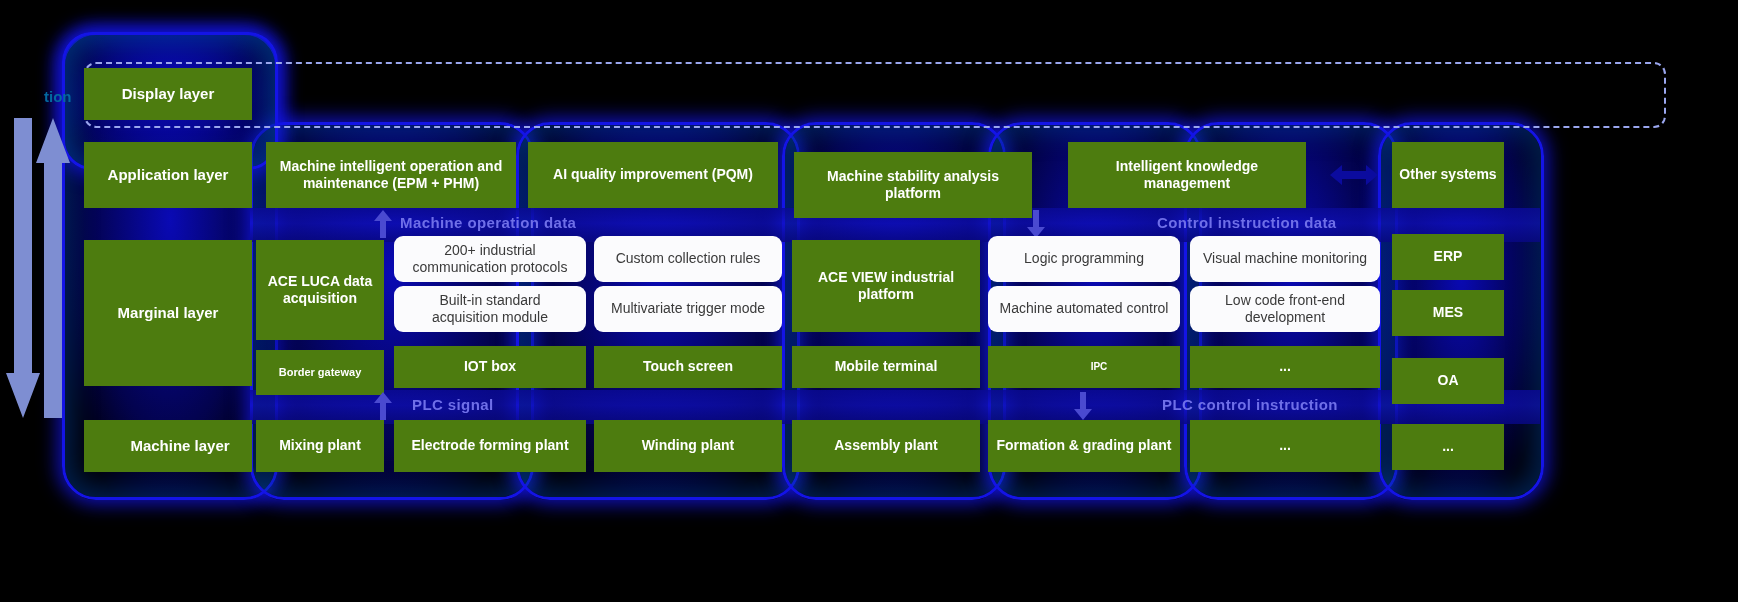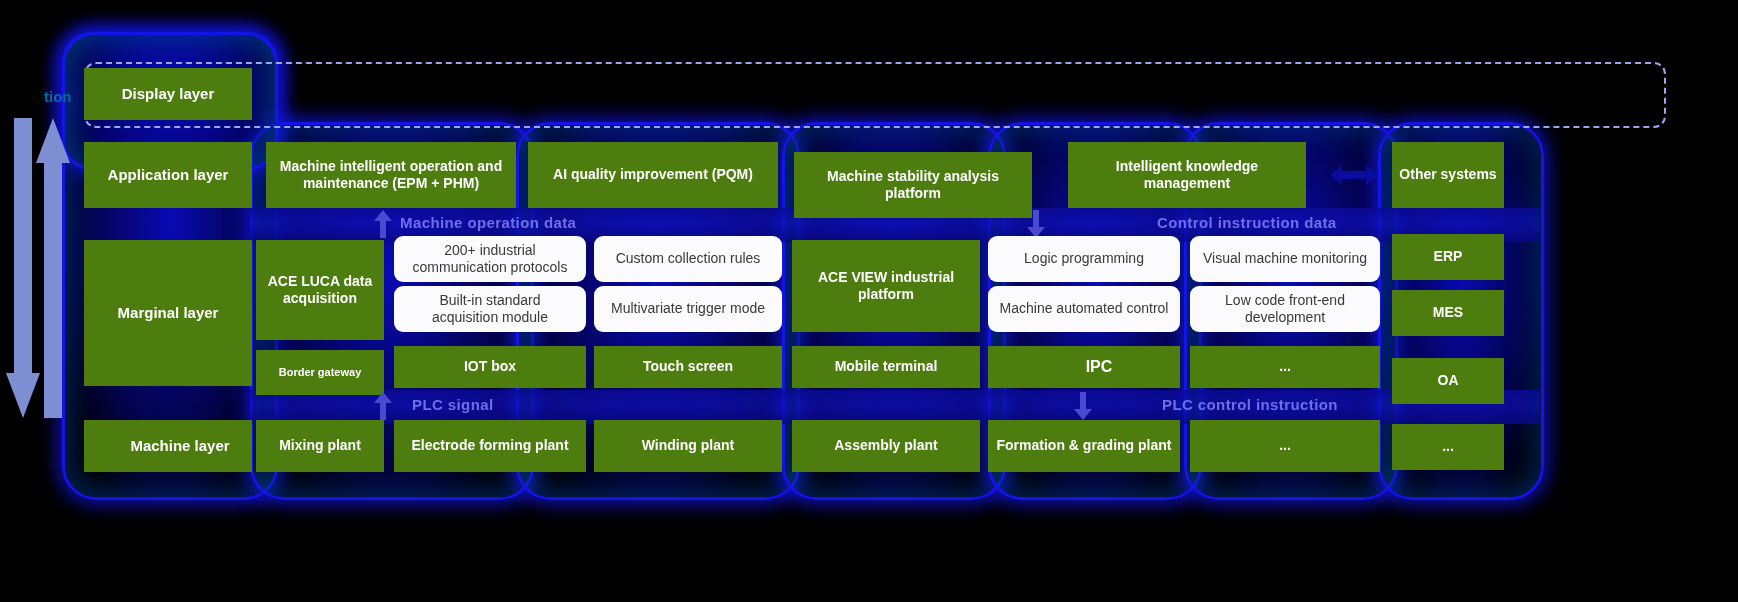--- a/index.html
+++ b/index.html
@@ -144,21 +144,21 @@
 
 <div class="bx blue" style="left:1392px;top:222px;width:112px;height:46px;font-size:14px;margin-top:12px;">ERP</div>
 <div class="bx blue" style="left:1392px;top:290px;width:112px;height:46px;font-size:14px;">MES</div>
 <div class="bx blue" style="left:1392px;top:358px;width:112px;height:46px;font-size:14px;">OA</div>
 <div class="bx blue" style="left:1392px;top:424px;width:112px;height:46px;font-size:14px;">...</div>
 
 <div class="bx blue" style="left:256px;top:350px;width:128px;height:45px;font-size:11px;">Border gateway</div>
 <div class="bx blue" style="left:394px;top:346px;width:192px;height:42px;font-size:14px;">IOT box</div>
 <div class="bx blue" style="left:594px;top:346px;width:188px;height:42px;font-size:14px;">Touch screen</div>
 <div class="bx blue" style="left:792px;top:346px;width:188px;height:42px;font-size:14px;">Mobile terminal</div>
-<div class="bx blue" style="left:988px;top:346px;width:192px;height:42px;font-size:16px;padding-left:30px;">IPC</div>
+<div class="bx blue" style="left:988px;top:346px;width:192px;height:42px;font-size:10px;padding-left:30px;">IPC</div>
 <div class="bx blue" style="left:1190px;top:346px;width:190px;height:42px;font-size:14px;">...</div>
 
 <div class="flow-arrow" style="left:374px;top:392px;width:18px;height:28px;">
   <svg width="18" height="28" viewBox="0 0 18 28">
       <polygon points="9,0 18,11 12,11 12,28 6,28 6,11 0,11" fill="#4a4ad0"></polygon>
     </svg>
 </div>
 <div class="flow-label" style="left:412px;top:396px;">PLC signal</div>
 
 <div class="flow-arrow" style="left:1074px;top:392px;width:18px;height:28px;">

